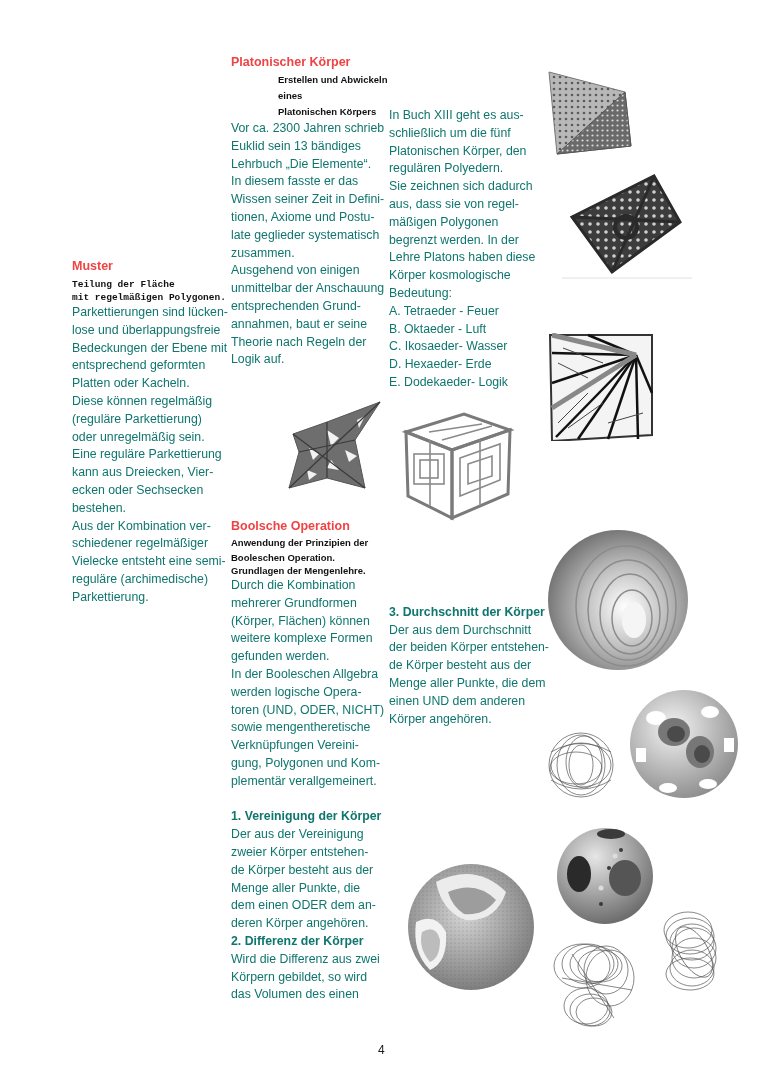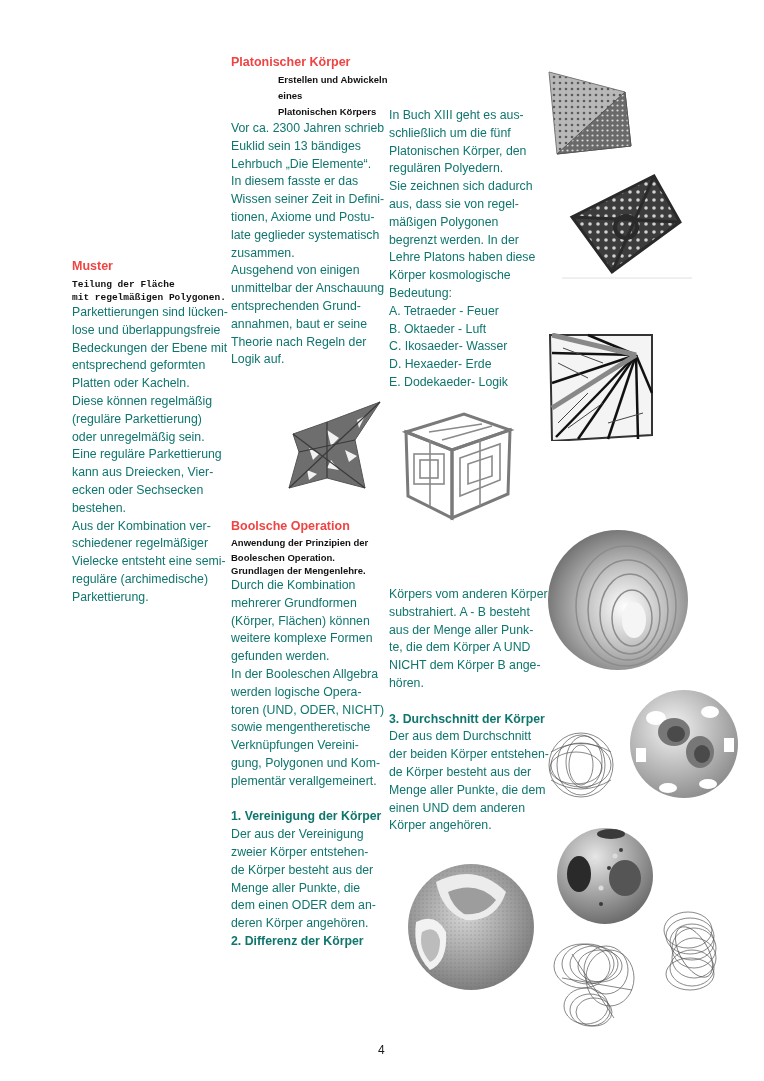--- a/index.html
+++ b/index.html
@@ -116,31 +116,28 @@
   <div class="p bh">1. Vereinigung der Körper</div>
   <div class="p" id="section1-body">
       <span class="line">Der aus der Vereinigung</span>
       <span class="line">zweier Körper entstehen-</span>
       <span class="line">de Körper besteht aus der</span>
       <span class="line">Menge aller Punkte, die</span>
       <span class="line">dem einen ODER dem an-</span>
       <span class="line">deren Körper angehören.</span>
     </div>
   <div class="p bh">2. Differenz der Körper</div>
+  <div class="p" id="section2-body">
+      <span class="line">Wird die Differenz aus zwei</span>
+      <span class="line">Körpern gebildet, so wird</span>
+      <span class="line">das Volumen des einen</span>
+    </div>
 </div>
 
 <div class="col" style="left:389px; top:586px; width:160px;">
-  <div class="p" id="differenz-body">
-      <span class="line">Körpers vom anderen Körper</span>
-      <span class="line">substrahiert. A - B besteht</span>
-      <span class="line">aus der Menge aller Punk-</span>
-      <span class="line">te, die dem Körper A UND</span>
-      <span class="line">NICHT dem Körper B ange-</span>
-      <span class="line">hören.</span>
-    </div>
   <div class="gap"></div>
   <div class="p bh">3. Durchschnitt der Körper</div>
   <div class="p" id="section3-body">
       <span class="line">Der aus dem Durchschnitt</span>
       <span class="line">der beiden Körper entstehen-</span>
       <span class="line">de Körper besteht aus der</span>
       <span class="line">Menge aller Punkte, die dem</span>
       <span class="line">einen UND dem anderen</span>
       <span class="line">Körper angehören.</span>
     </div>

